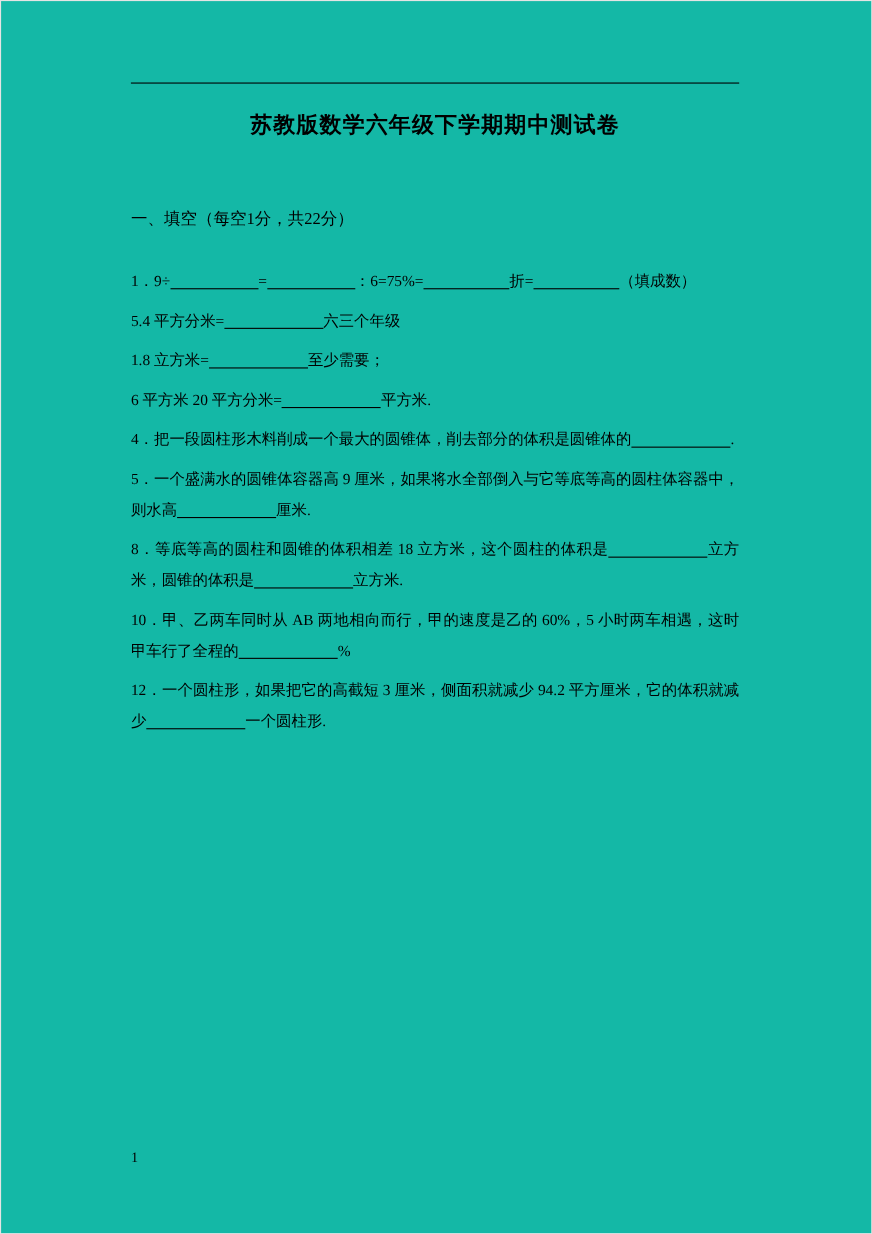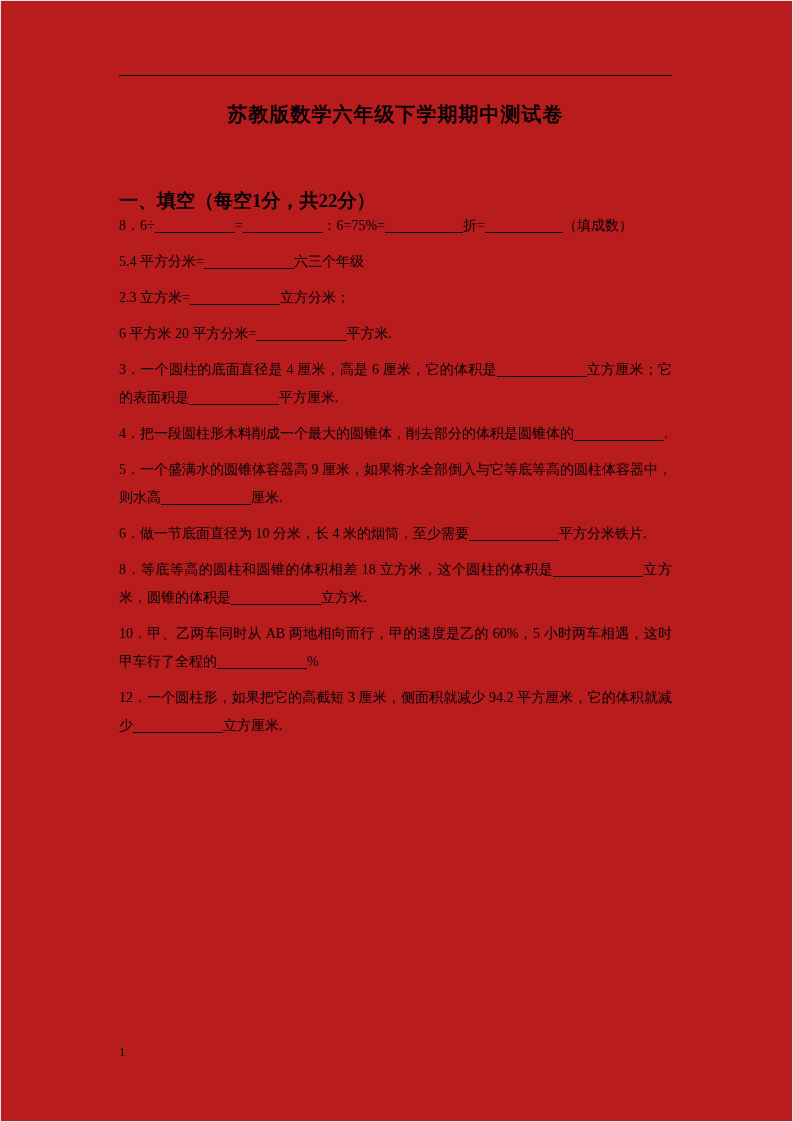--- a/index.html
+++ b/index.html
@@ -1,44 +1,44 @@
 <!DOCTYPE html>
 <html><head>
 <meta charset="utf-8">
 <style>
   * { margin:0; padding:0; box-sizing:border-box; }
   html, body { background:#ffffff; }
   body { font-family:"Liberation Serif","DejaVu Serif",serif; color:#000; }
   .page {
     width:793px; height:1122px;
-    background:#b91c1c;
+    background:#14b8a6;
     border:1px solid #e4e4e4;
     padding:74px 120px 0 118px;
     position:relative;
     overflow:hidden;
   }
   .top-rule {
     border:none;
     border-top:1.5px solid #000;
     width:100%;
     margin:0;
   }
   .title {
     font-size:20px;
     font-weight:bold;
     text-align:center;
     margin-top:24px;
     line-height:28px;
     letter-spacing:1px;
   }
   .section {
-    font-size:19px;
-    font-weight:bold;
+    font-size:15px;
+    font-weight:normal;
     margin-top:62px;
-    margin-bottom:1px;
+    margin-bottom:32px;
     line-height:21px;
   }
   .question {
     font-size:14px;
     line-height:28px;
     margin-bottom:8px;
     text-align:justify;
   }
   .blank {
     display:inline-block;
@@ -56,26 +56,24 @@
   }
 </style>
 </head>
 <body>
 
 <div class="page">
   <hr class="top-rule">
   <h1 class="title">苏教版数学六年级下学期期中测试卷</h1>
   <h2 class="section">一、填空（每空1分，共22分）</h2>
   <div id="questions">
-      <p class="question"><span>8．6÷</span><span class="blank" style="width: 80px;"></span><span>=</span><span class="blank" style="width: 80px;"></span><span>：6=75%=</span><span class="blank" style="width: 78px;"></span><span>折=</span><span class="blank" style="width: 78px;"></span><span>（填成数）</span></p>
+      <p class="question"><span>1．9÷</span><span class="blank" style="width: 80px;"></span><span>=</span><span class="blank" style="width: 80px;"></span><span>：6=75%=</span><span class="blank" style="width: 78px;"></span><span>折=</span><span class="blank" style="width: 78px;"></span><span>（填成数）</span></p>
       <p class="question"><span>5.4 平方分米=</span><span class="blank" style="width: 90px;"></span><span>六三个年级</span></p>
-      <p class="question"><span>2.3 立方米=</span><span class="blank" style="width: 90px;"></span><span>立方分米；</span></p>
+      <p class="question"><span>1.8 立方米=</span><span class="blank" style="width: 90px;"></span><span>至少需要；</span></p>
       <p class="question"><span>6 平方米 20 平方分米=</span><span class="blank" style="width: 90px;"></span><span>平方米.</span></p>
-      <p class="question"><span>3．一个圆柱的底面直径是 4 厘米，高是 6 厘米，它的体积是</span><span class="blank" style="width: 90px;"></span><span>立方厘米；它的表面积是</span><span class="blank" style="width: 90px;"></span><span>平方厘米.</span></p>
       <p class="question"><span>4．把一段圆柱形木料削成一个最大的圆锥体，削去部分的体积是圆锥体的</span><span class="blank" style="width: 90px;"></span><span>.</span></p>
       <p class="question"><span>5．一个盛满水的圆锥体容器高 9 厘米，如果将水全部倒入与它等底等高的圆柱体容器中，则水高</span><span class="blank" style="width: 90px;"></span><span>厘米.</span></p>
-      <p class="question"><span>6．做一节底面直径为 10 分米，长 4 米的烟筒，至少需要</span><span class="blank" style="width: 90px;"></span><span>平方分米铁片.</span></p>
       <p class="question"><span>8．等底等高的圆柱和圆锥的体积相差 18 立方米，这个圆柱的体积是</span><span class="blank" style="width: 90px;"></span><span>立方米，圆锥的体积是</span><span class="blank" style="width: 90px;"></span><span>立方米.</span></p>
       <p class="question"><span>10．甲、乙两车同时从 AB 两地相向而行，甲的速度是乙的 60%，5 小时两车相遇，这时甲车行了全程的</span><span class="blank" style="width: 90px;"></span><span>%</span></p>
-      <p class="question"><span>12．一个圆柱形，如果把它的高截短 3 厘米，侧面积就减少 94.2 平方厘米，它的体积就减少</span><span class="blank" style="width: 90px;"></span><span>立方厘米.</span></p>
+      <p class="question"><span>12．一个圆柱形，如果把它的高截短 3 厘米，侧面积就减少 94.2 平方厘米，它的体积就减少</span><span class="blank" style="width: 90px;"></span><span>一个圆柱形.</span></p>
     </div>
   <div class="page-number">1</div>
 </div>
 
 </body></html>

